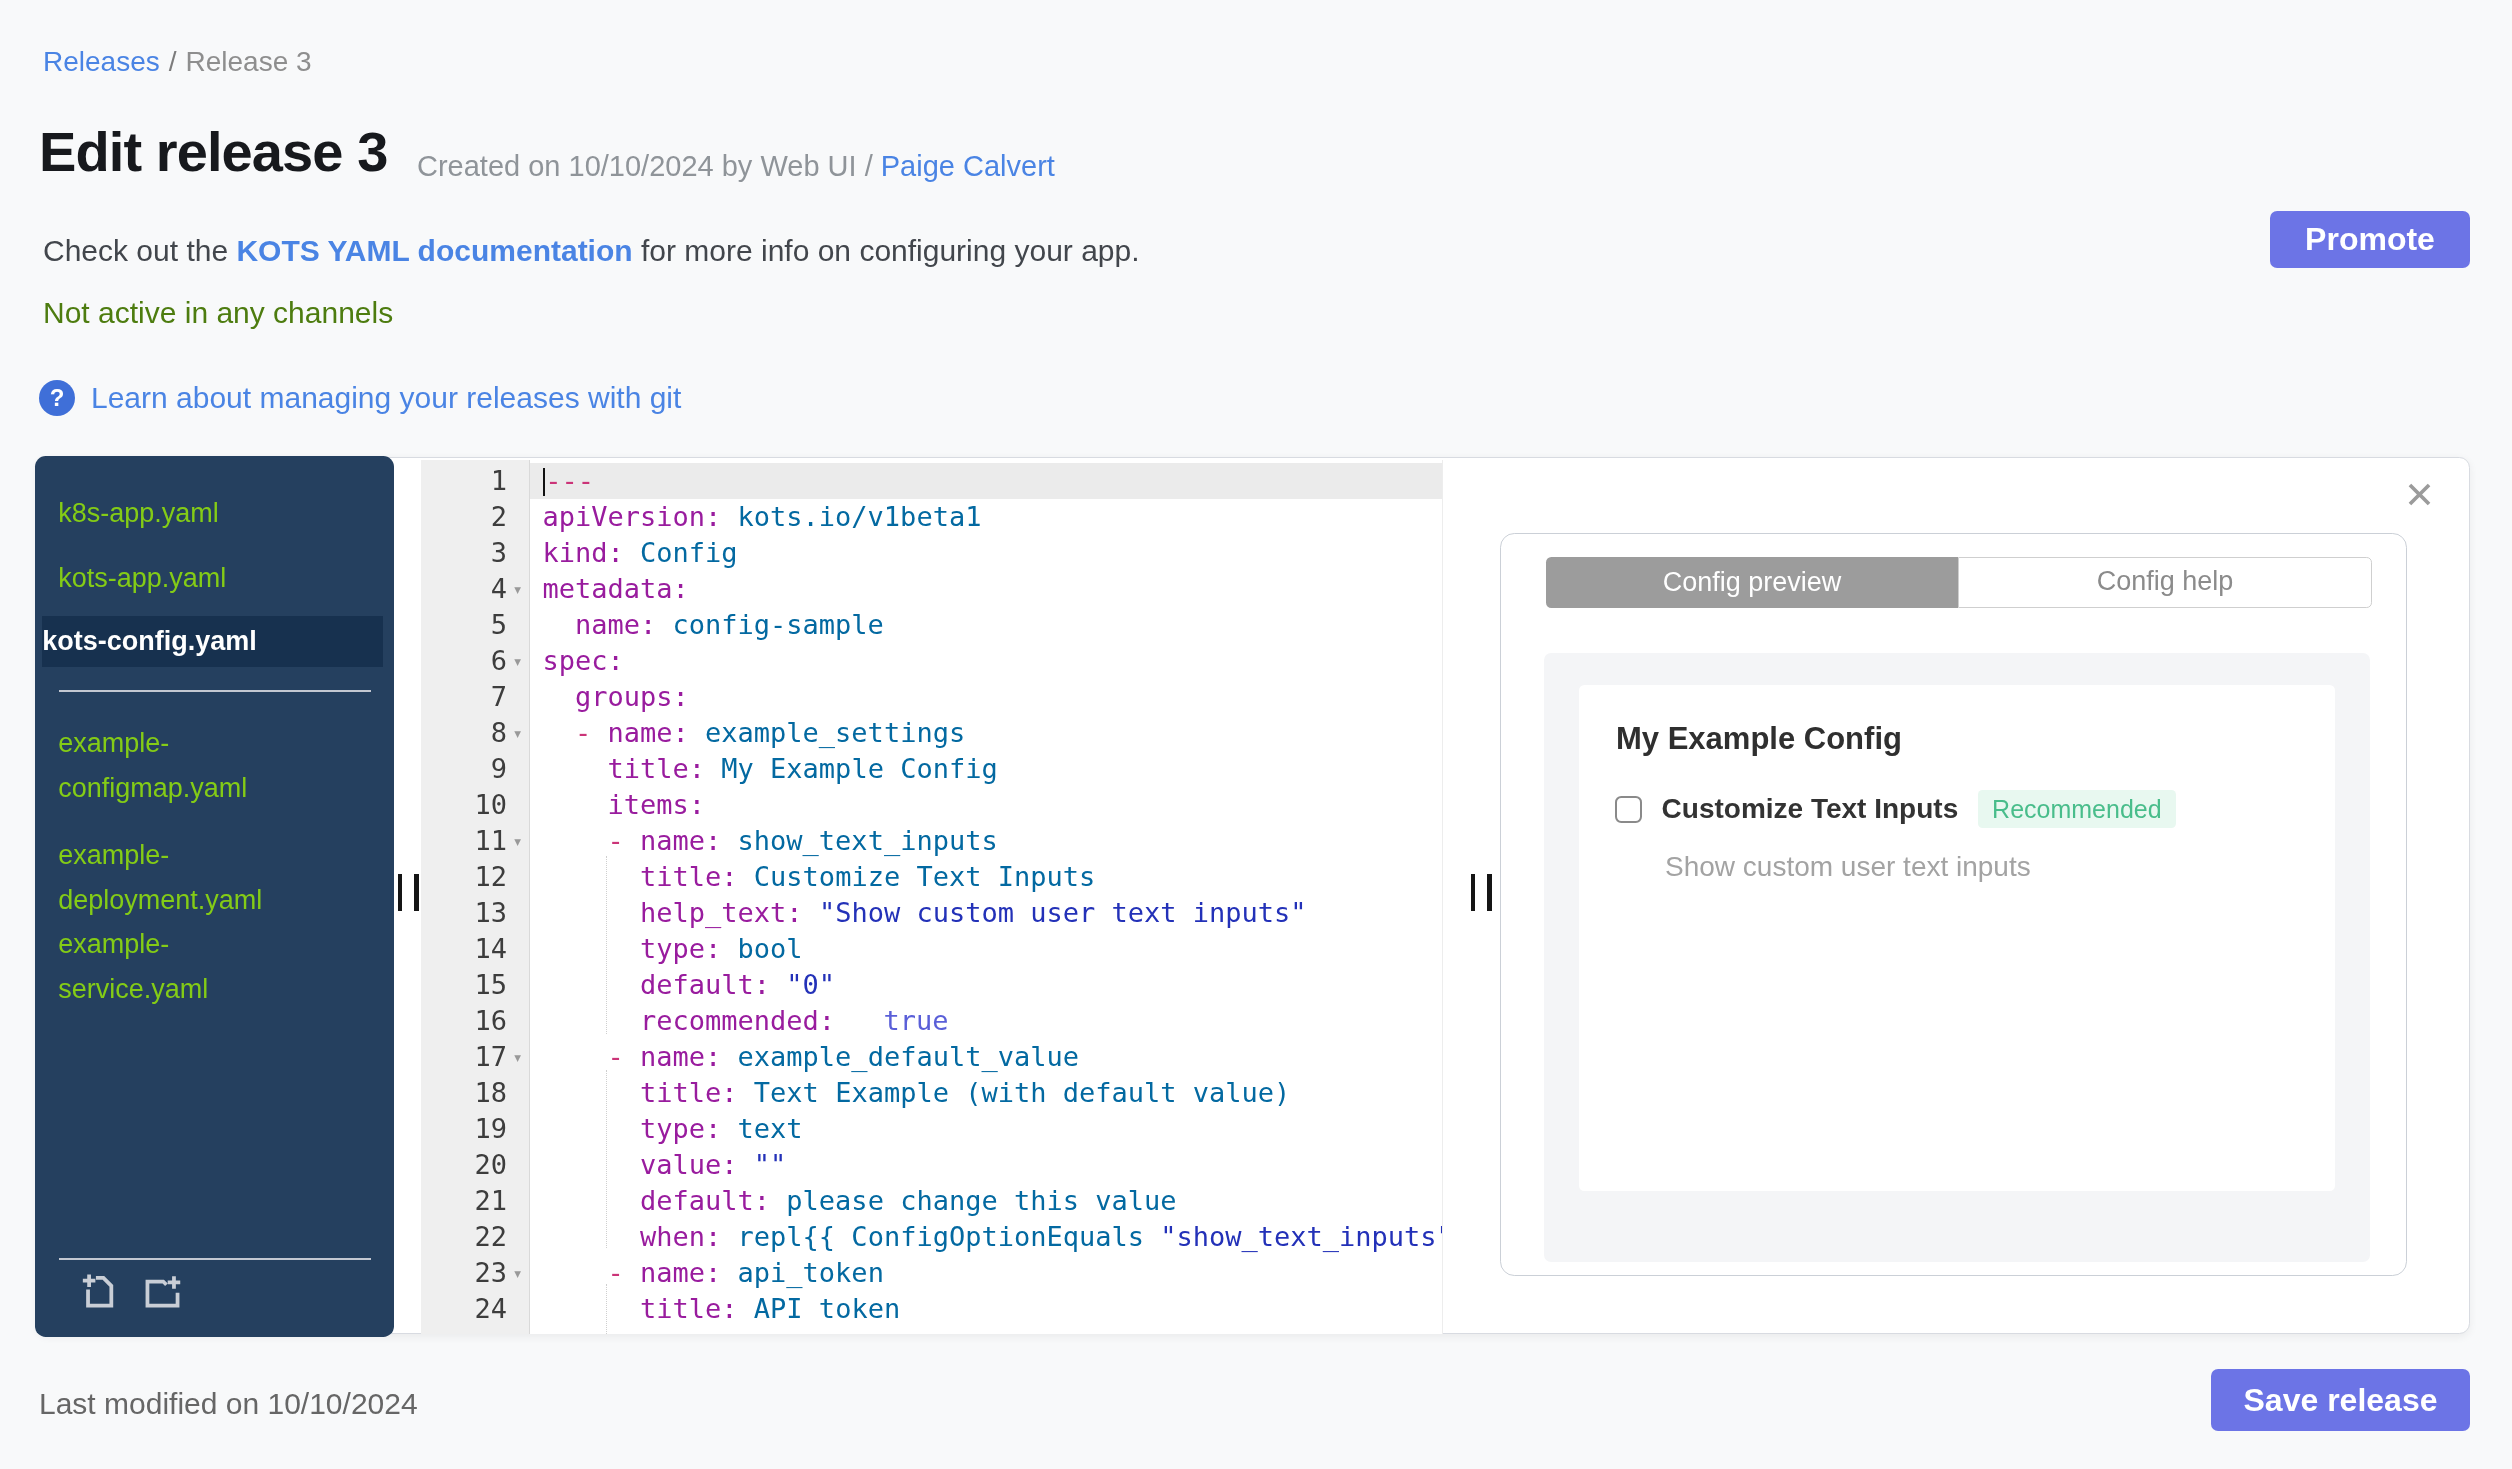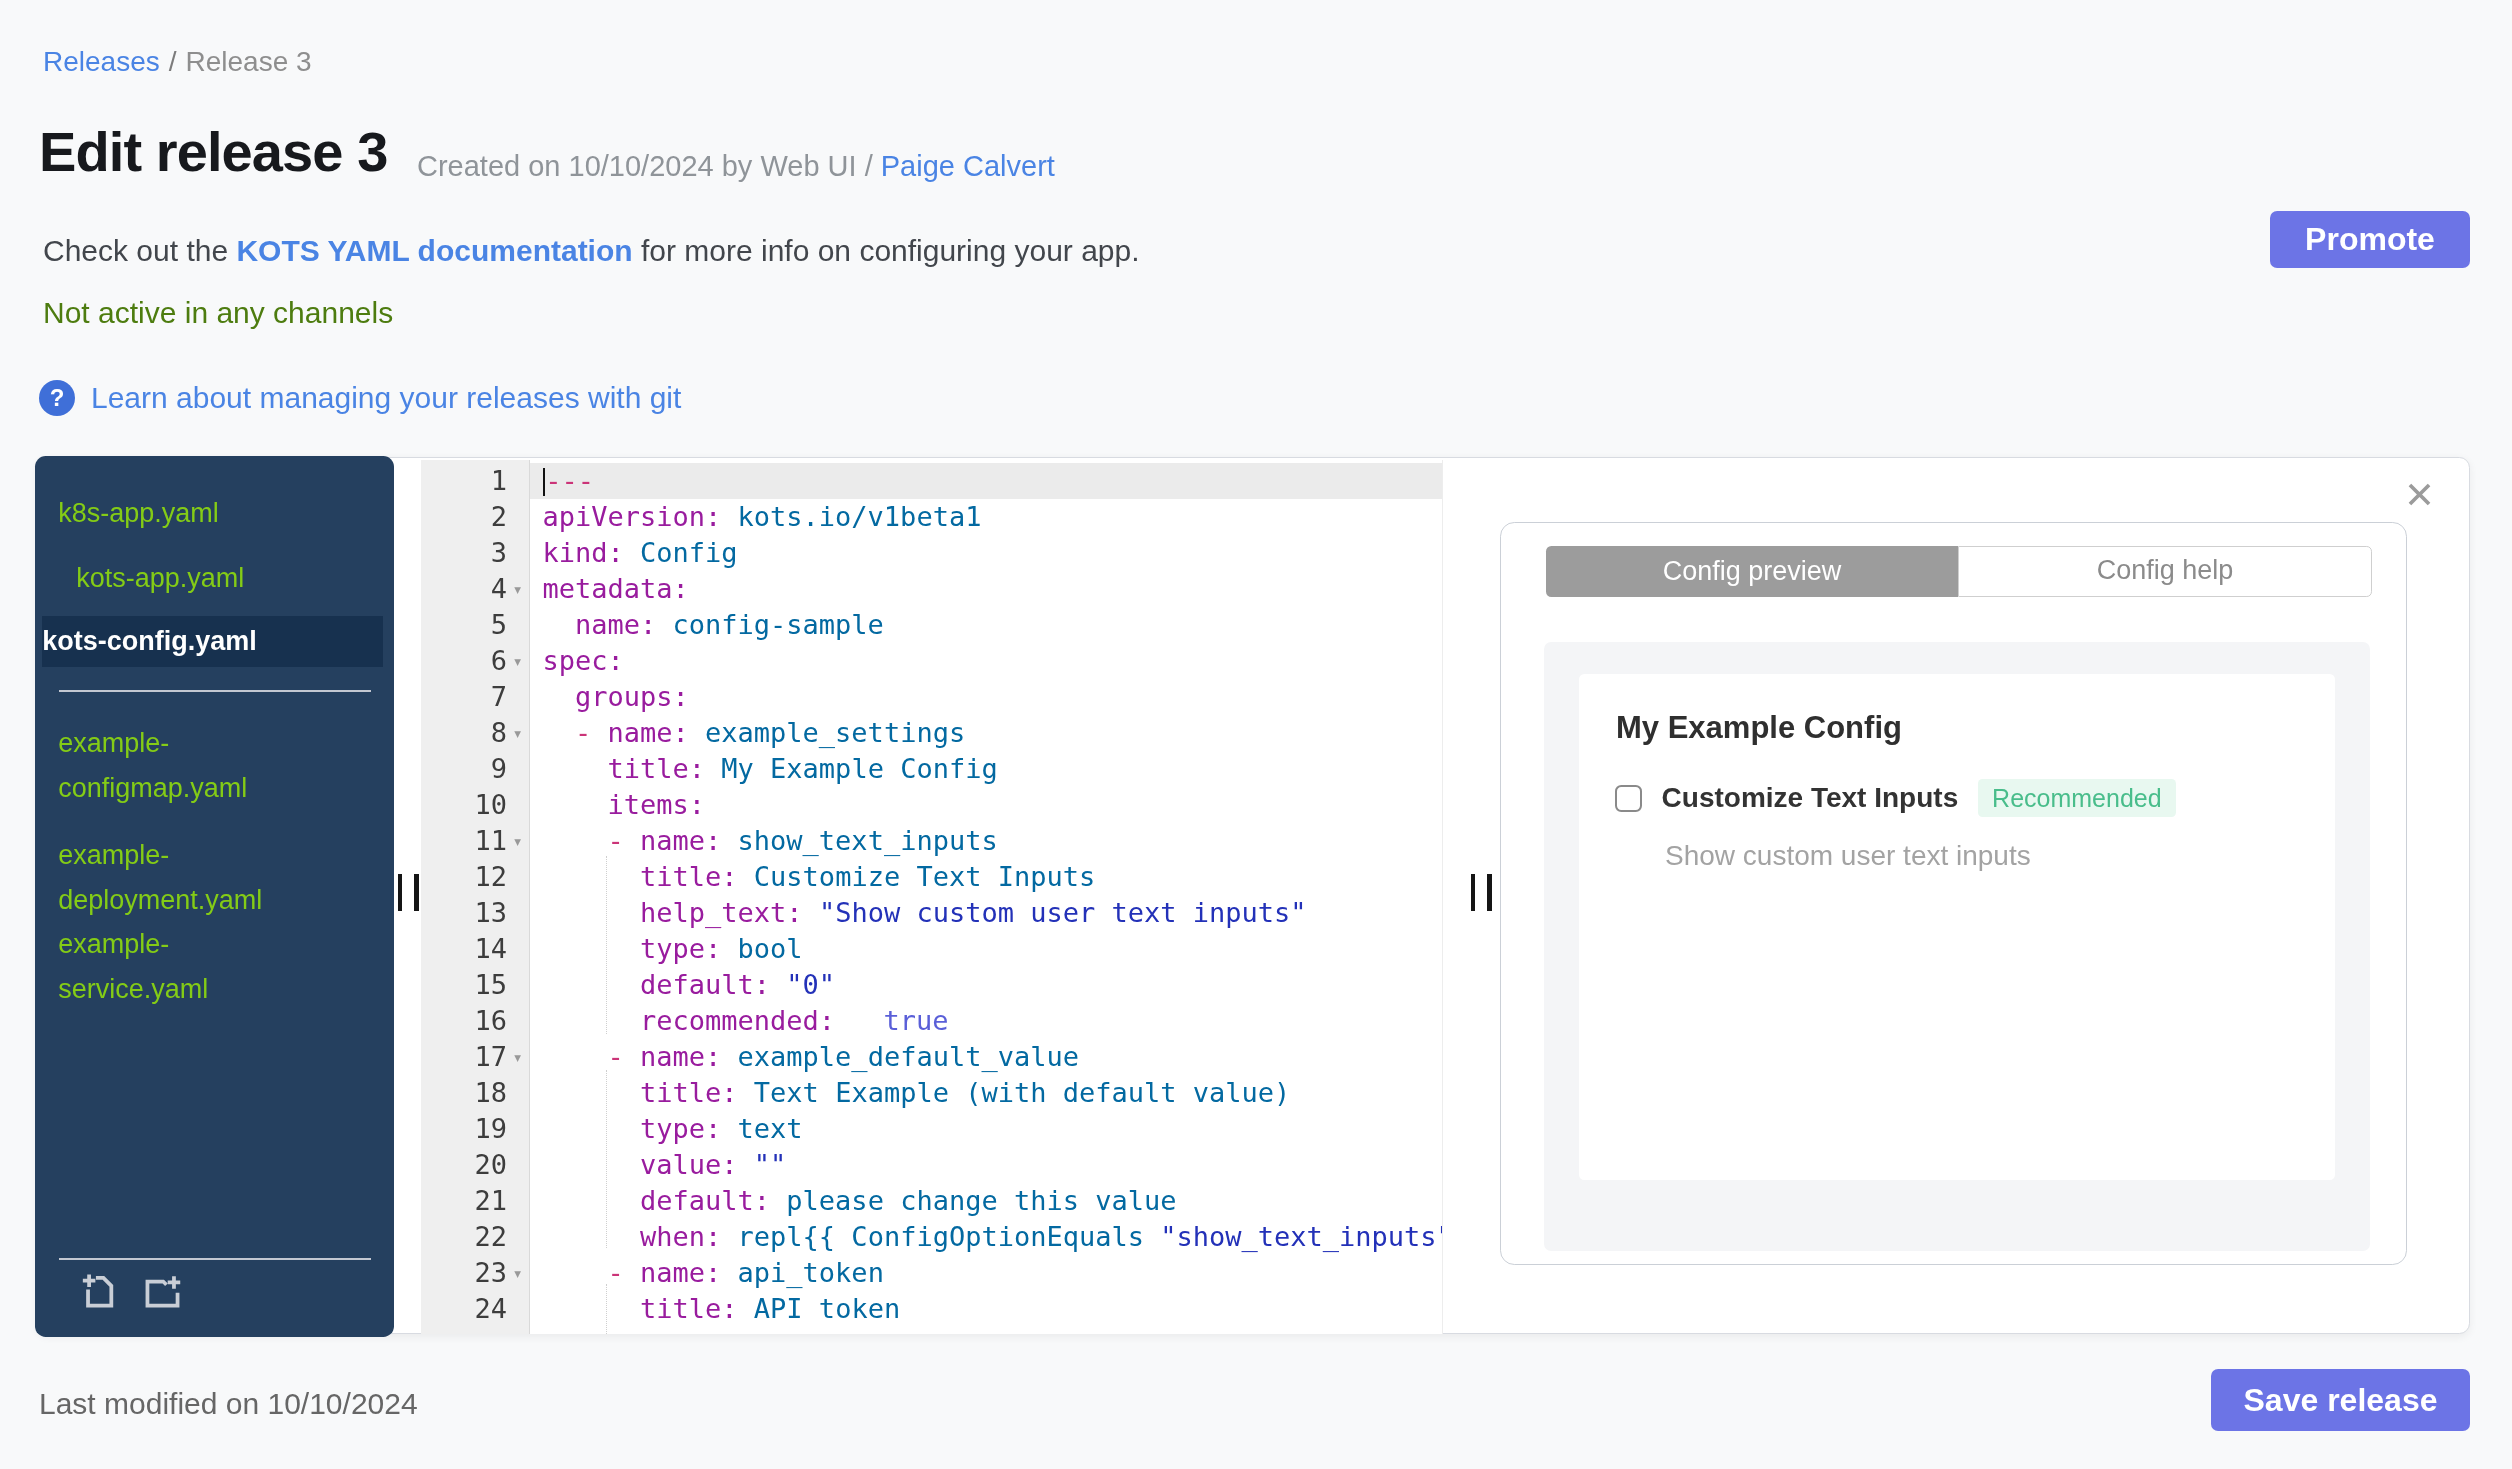--- a/index.html
+++ b/index.html
@@ -25,21 +25,21 @@
   .save-btn { position:absolute; left:2211px; top:1369px; width:259px; height:62px; font-size:32px; }
   .last-modified { position:absolute; left:39px; top:1387px; font-size:30px; color:#666; }
 
   
   .workspace { position:absolute; left:36px; top:457px; width:2434px; height:877px; background:#fff; border:1.8px solid #d8dbe1; border-radius:10.7px; box-shadow:0 2.7px 9px rgba(0,0,0,.06); }
 
   
   .sidebar { position:absolute; left:-1.8px; top:-1.8px; width:359px; height:881px; background:#25405f; border-radius:10.7px; }
   .file-item { position:absolute; left:23px; width:259px; font-size:27px; line-height:45px; color:#84cc16; cursor:pointer; overflow-wrap:break-word; }
   .file-item:nth-of-type(1){ top:35px; }
-  .file-item:nth-of-type(2){ top:100px;margin-left:18px; }
+  .file-item:nth-of-type(2){ top:100px; }
   .file-item.selected { left:7.1px; width:341px; top:160px; height:51px; line-height:51px; padding-left:0; background:#17314f; font-weight:bold; color:#fff; }
   .file-item:nth-of-type(4){ top:265px; }
   .file-item:nth-of-type(5){ top:377px; }
   .file-item:nth-of-type(6){ top:466px; }
   .side-divider { position:absolute; left:24px; width:312px; height:1.8px; background:#c3c8d1; }
   .side-divider.d1 { top:234px; }
   .side-divider.d2 { top:802px; }
   .side-icons { position:absolute; left:43px; top:813px; display:flex; gap:19.6px; }
   .side-icons svg { display:block; cursor:pointer; }
 
@@ -64,21 +64,21 @@
   .tok-str { color:#2331b8; }
   .tok-atom { color:#5a5fd8;margin-left:32px; }
   .tok-txt { color:#0369a1; }
   .indent-guide { position:absolute; left:185px; border-left:1.8px dotted #cfcfcf; }
   .ig1 { top:396px; height:178px; }
   .ig2 { top:610px; height:178px; }
   .ig3 { top:824px; height:50px; }
 
   
   .close-btn { position:absolute; left:2361px; top:16px; width:43px; height:43px; background:none; border:none; font-size:37px; color:#9b9b9b; cursor:pointer; line-height:43px; text-align:center; font-family:"Liberation Sans",sans-serif; }
-  .preview-panel { position:absolute; left:1463px; top:64px; width:907px; height:743px; background:#fff; border:1.8px solid #cbd0d7; border-radius:14.3px; }
+  .preview-panel { position:absolute; left:1463px; top:75px; width:907px; height:743px; background:#fff; border:1.8px solid #cbd0d7; border-radius:14.3px; }
   .tab-bar { position:absolute; left:45px; top:23px; width:826px; height:51px; display:flex; }
   .tab { flex:1; font-size:27px; text-align:center; line-height:51px; cursor:pointer; }
   .tab.active { background:#9c9c9c; color:#fff; border-radius:5.3px 0 0 5.3px; }
   .tab.inactive { background:#fff; color:#8b8b8b; border:1.8px solid #cfcfcf; border-radius:0 5.3px 5.3px 0; line-height:47px; }
   .gray-section { position:absolute; left:43px; top:119px; width:826px; height:609px; background:#f4f5f7; border-radius:7.1px; }
   .config-card { position:absolute; left:35px; top:32px; width:756px; height:506px; background:#fff; border-radius:5.3px; }
   .card-heading { position:absolute; left:37px; top:36px; font-size:31px; font-weight:bold; color:#2f2f2f; }
   .checkbox-row { position:absolute; left:36px; top:105px; display:flex; align-items:center; gap:19.6px; }
   .checkbox { width:27px; height:27px; border:2.7px solid #8a8a8a; border-radius:6.2px; background:#fff; cursor:pointer; }
   .checkbox-label { font-size:28px; font-weight:bold; color:#333; cursor:pointer; }

